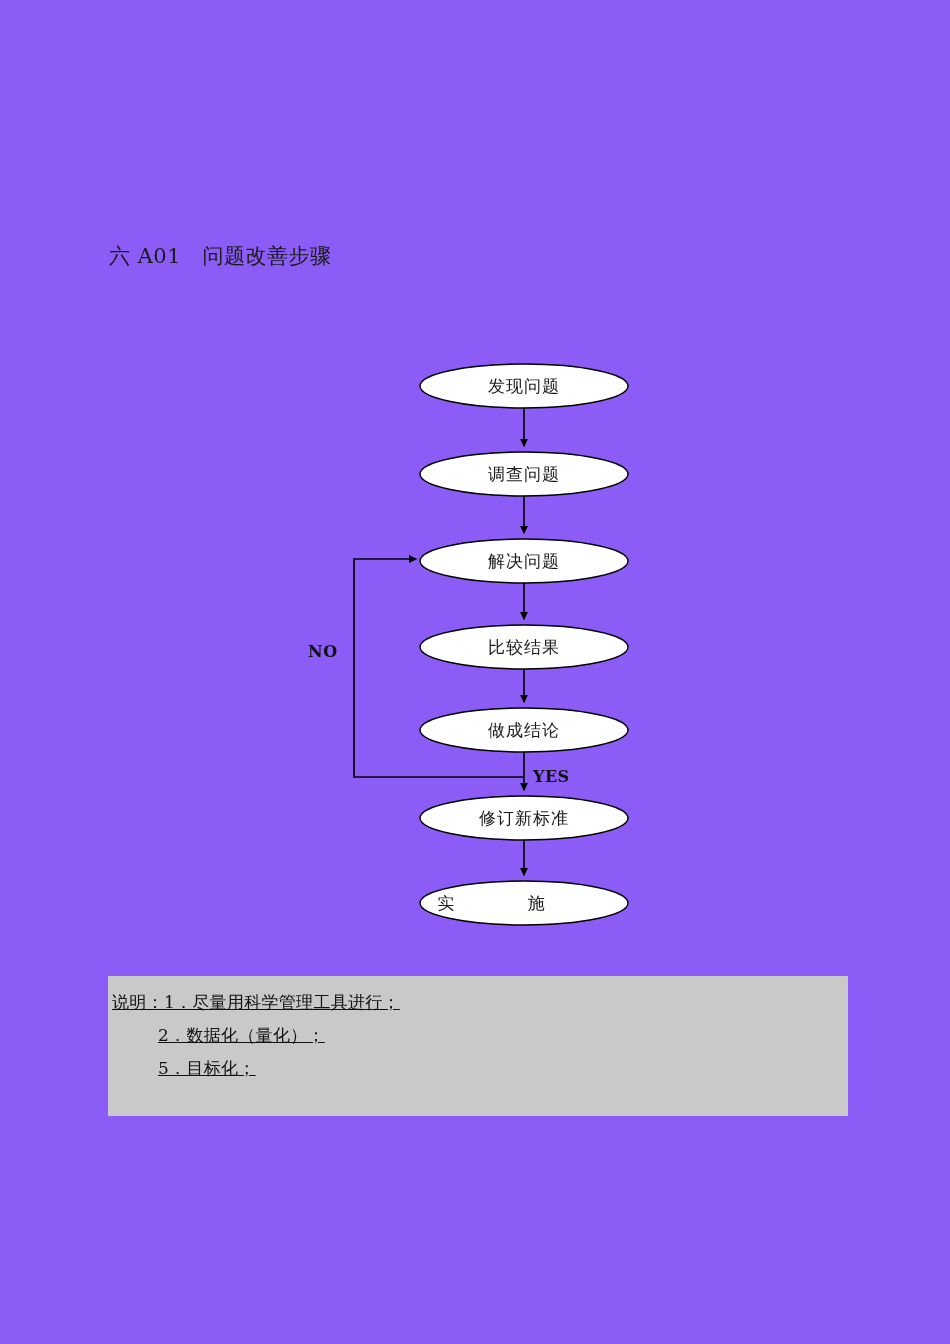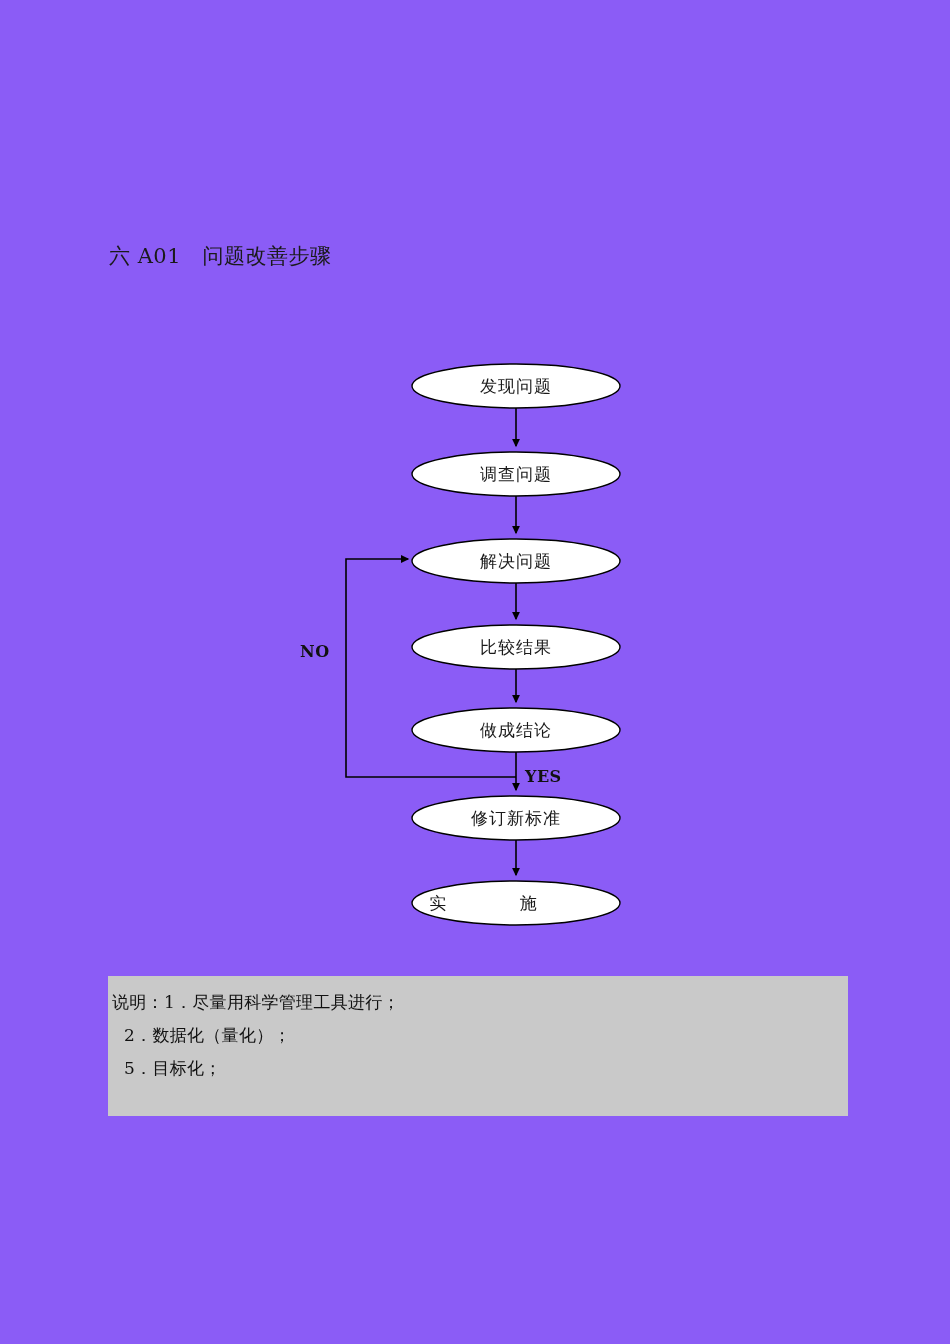--- a/index.html
+++ b/index.html
@@ -33,21 +33,21 @@
     font-size: 21px;
     line-height: 30px;
     white-space: pre;
     letter-spacing: 0.5px;
     color: #1a1a1a;
   }
 
   
   #flowchart {
     position: absolute;
-    left: 4px;
+    left: 12px;
     top: 330px;
     width: 866px;
     height: 620px;
   }
   #flow-svg {
     position: absolute;
     left: 0;
     top: 0;
     width: 950px;
     height: 620px;
@@ -93,23 +93,24 @@
     box-sizing: border-box;
     padding: 10px 0 0 0;
   }
   .note-line {
     font-family: "DejaVu Serif", "Liberation Serif", serif;
     font-size: 17px;
     line-height: 33px;
     color: #111111;
     white-space: pre;
     letter-spacing: 0.3px;
+    text-decoration: underline;
   }
   .note-line.first { padding-left: 4px; }
-  .note-line.rest  { padding-left: 16px; }
+  .note-line.rest  { padding-left: 50px; }
 </style>
 </head>
 <body>
 
 <div id="page">
 
   <div id="doc-title">六 A01　问题改善步骤</div>
 
   <div id="flowchart">
     <svg id="flow-svg" viewBox="0 0 950 620" xmlns="http://www.w3.org/2000/svg">

